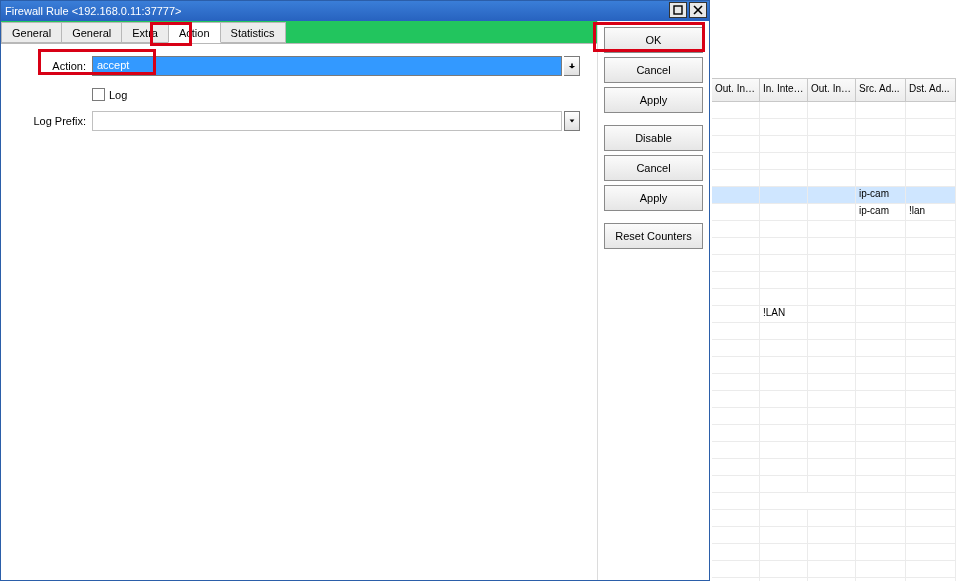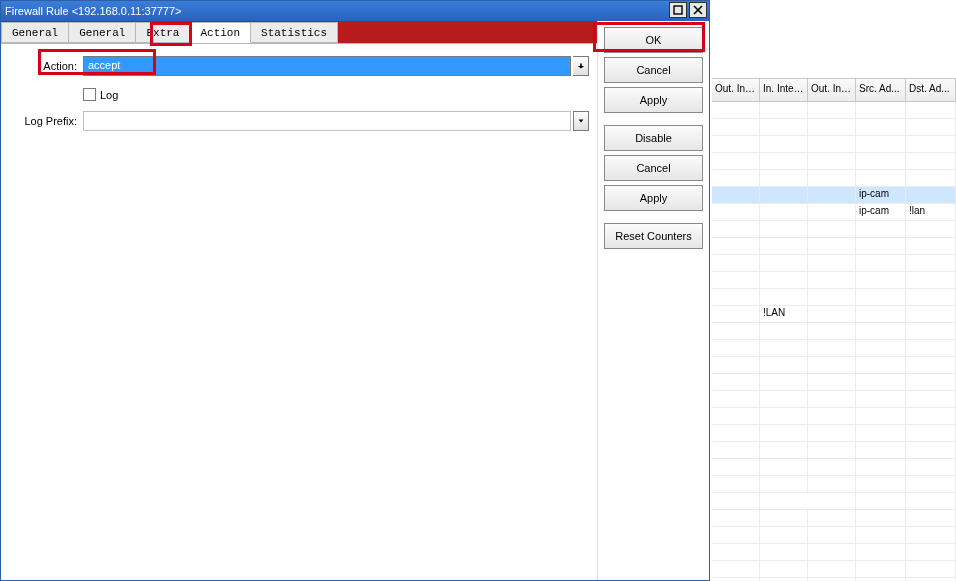--- a/index.html
+++ b/index.html
@@ -59,24 +59,23 @@
   height: calc(100% - 20px);
 }
 .left-pane {
   flex: 1;
   display: flex;
   flex-direction: column;
 }
 .tabstrip {
   display: flex;
   height: 22px;
-  background: #b91c1c;
+  background: #22c55e;
   border-bottom: 1px solid #b8b8b8;
   align-items: flex-end;
-  font-family: Liberation Mono, monospace;
 }
 .tab {
   padding: 4px 10px 3px 10px;
   border: 1px solid #b8b8b8;
   border-bottom: 1px solid #b8b8b8;
   background: #ececec;
   margin-right: -1px;
   font-size: 11px;
   cursor: pointer;
   position: relative;
@@ -87,21 +86,21 @@
   z-index: 2;
 }
 .tab-highlight {
   position: absolute;
   border: 3px solid #d80015;
   box-sizing: border-box;
   pointer-events: none;
   z-index: 5;
 }
 .form-area {
-  padding: 12px 8px;
+  padding: 12px 17px;
   flex: 1;
 }
 .form-row {
   display: flex;
   align-items: center;
   margin-bottom: 12px;
 }
 .form-label {
   width: 68px;
   text-align: right;

